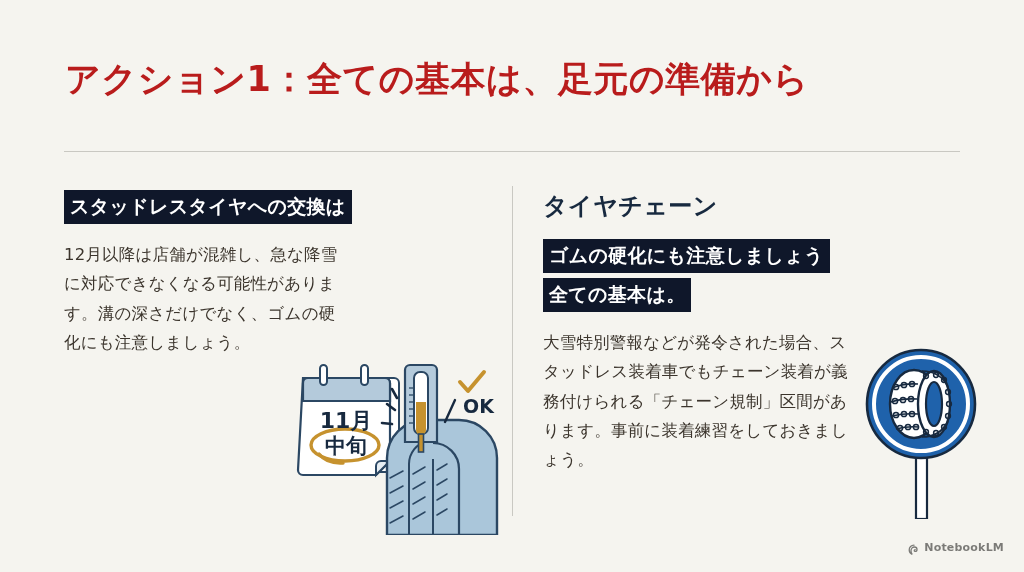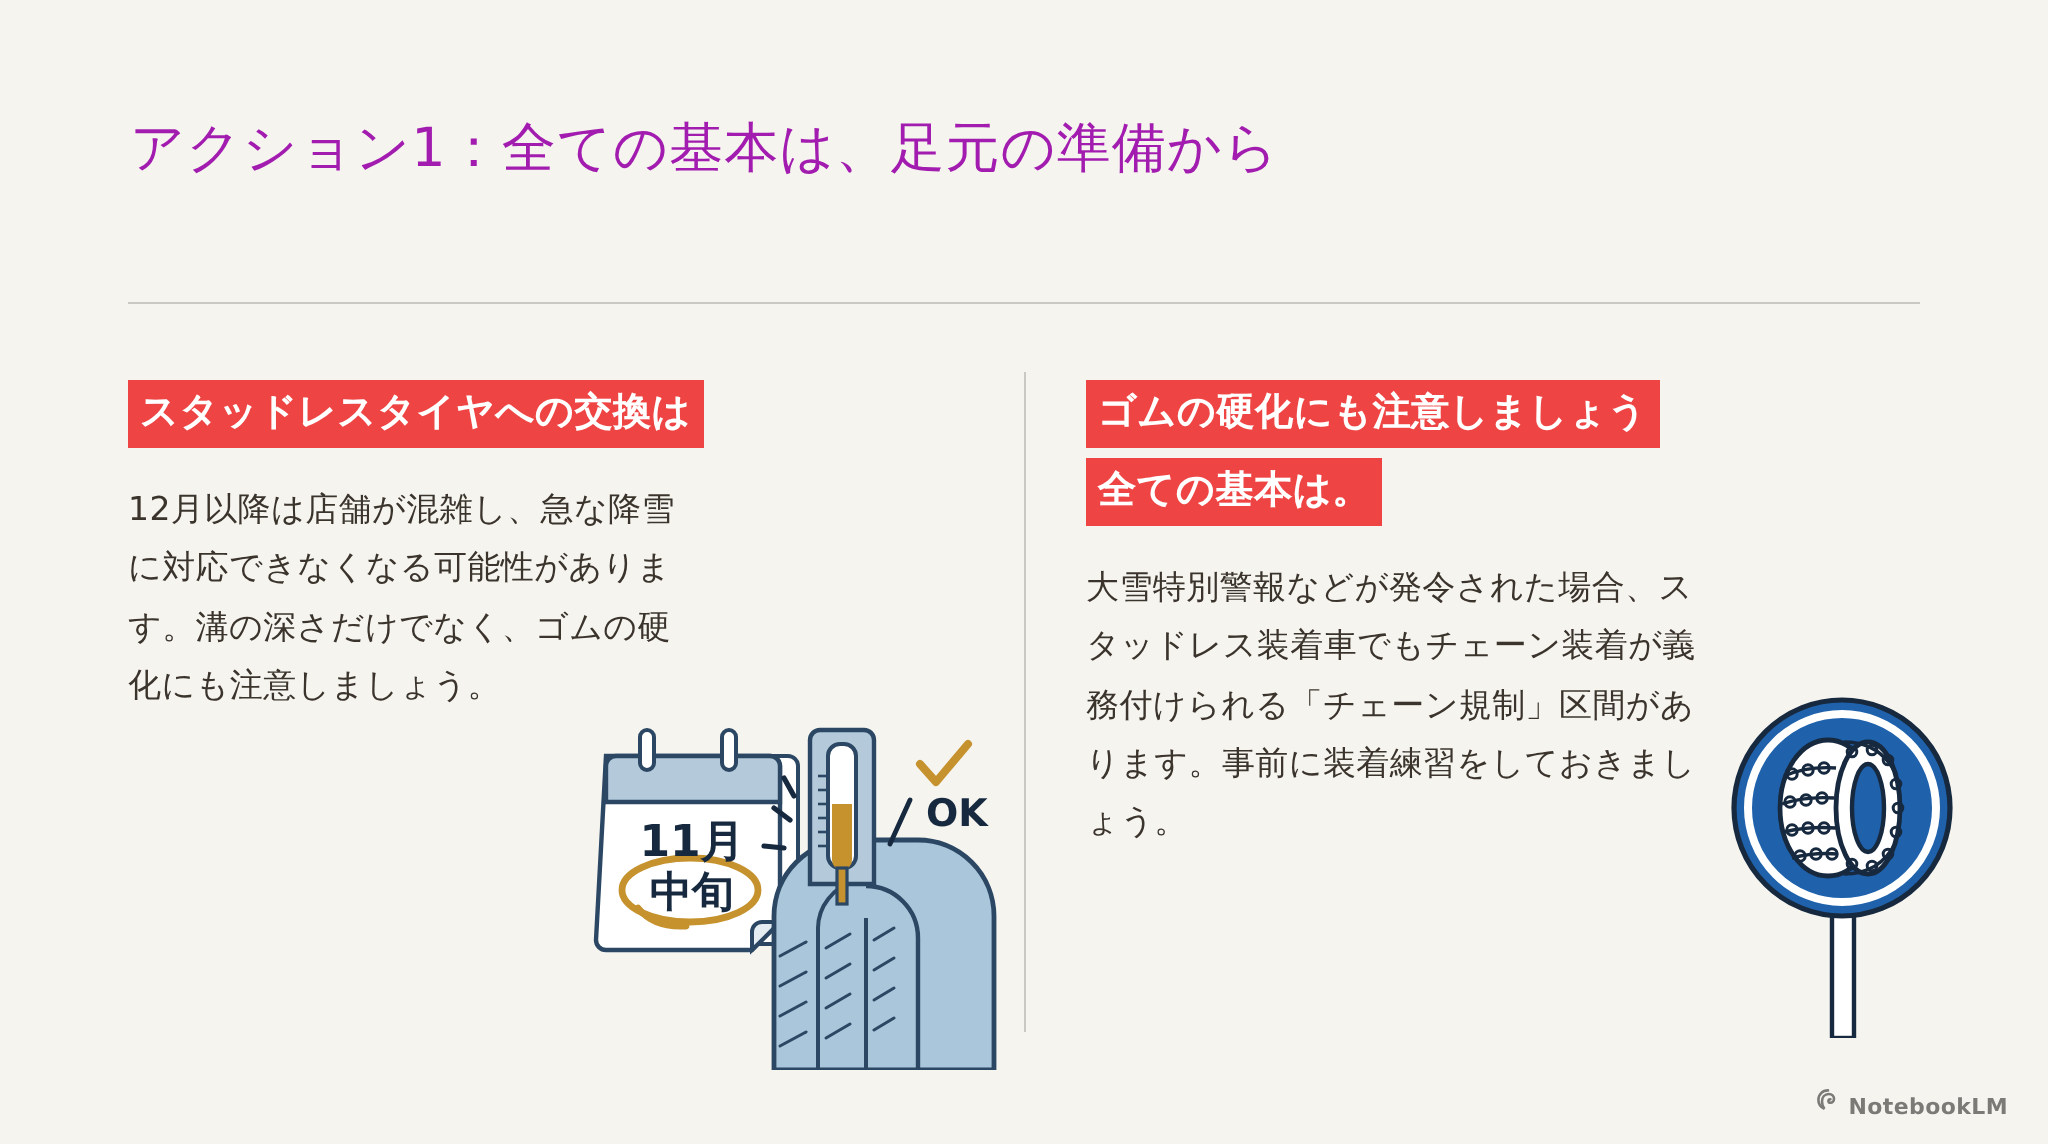--- a/index.html
+++ b/index.html
@@ -13,24 +13,24 @@
     font-family: "DejaVu Sans", "Liberation Sans", sans-serif;
     position: relative;
     color: #1b2c43;
   }
 
   
   .slide-title {
     position: absolute;
     left: 65px;
     top: 56px;
-    font-size: 27px;
-    font-weight: normal;
+    font-size: 35px;
+    font-weight: bold;
     letter-spacing: 0.5px;
-    color: #a21caf;
+    color: #b91c1c;
     white-space: nowrap;
   }
 
   .title-rule {
     position: absolute;
     left: 64px;
     top: 151px;
     width: 896px;
     height: 1px;
     background: #c9c8c2;
@@ -60,21 +60,21 @@
     letter-spacing: 0.5px;
     margin-bottom: 17px;
     white-space: nowrap;
   }
 
   
   .hl-wrap { margin-bottom: 16px; }
   .hl-line {
     display: block;
     width: fit-content;
-    background: #ef4444;
+    background: #0f172a;
     color: #ffffff;
     font-size: 19px;
     font-weight: bold;
     line-height: 1.0;
     padding: 7px 6px 8px 6px;
     margin-bottom: 5px;
     letter-spacing: 0.3px;
     white-space: nowrap;
   }
 
@@ -103,21 +103,21 @@
     width: 132px;
     height: 175px;
   }
 
   
   .footer-logo {
     position: absolute;
     right: 20px;
     bottom: 12px;
     display: flex;
-    align-items: flex-end;
+    align-items: flex-start;
     gap: 4px;
     opacity: 0.65;
   }
   .footer-logo .logo-text {
     font-size: 11px;
     font-weight: bold;
     color: #3a3a38;
     letter-spacing: 0.2px;
   }
 </style>
@@ -205,20 +205,21 @@
     </g>
     <path d="M164 50 l-10 22" stroke="#17293f" stroke-width="2.4" stroke-linecap="round" fill="none"></path>
 
     <path d="M169 32 l8 9 l16 -19" fill="none" stroke="#c6922e" stroke-width="4" stroke-linecap="round" stroke-linejoin="round"></path>
     <text x="172" y="63" font-family="'DejaVu Sans','Liberation Sans',sans-serif" font-size="19" font-weight="bold" fill="#17293f">OK</text>
   </svg>
 </div>
 
 <div class="col col-right">
 
+  <div class="col-heading">タイヤチェーン</div>
 
   <div class="hl-wrap">
     <span class="hl-line">ゴムの硬化にも注意しましょう</span>
     <span class="hl-line">全ての基本は。</span>
   </div>
 
   <div class="body-text">大雪特別警報などが発令された場合、スタッドレス装着車でもチェーン装着が義務付けられる「チェーン規制」区間があります。事前に装着練習をしておきましょう。</div>
 </div>
 
 <div class="illus-right">

